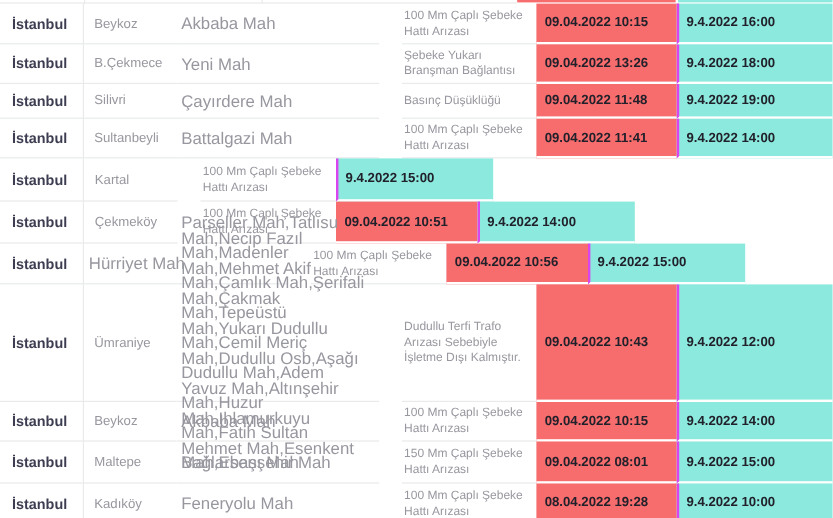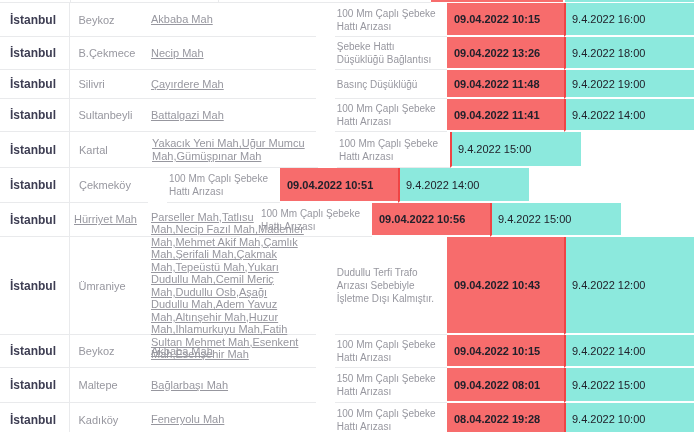--- a/index.html
+++ b/index.html
@@ -16,27 +16,27 @@
   .top-sliver .red{position:absolute;left:431px;top:0;width:132px;height:2px;background:var(--start-bg);}
   .top-sliver .cyan{position:absolute;left:565px;top:0;width:129px;height:2px;background:var(--end-bg);}
 
   .row{display:flex;align-items:stretch;width:694px;}
   .cell{box-sizing:border-box;display:flex;align-items:center;}
   .c1{width:70px;border-right:1px solid var(--row-border);border-bottom:1px solid var(--row-border);
       padding-left:10px;font-size:12px;font-weight:bold;color:var(--city-text);}
   .c2{width:78px;border-bottom:1px solid var(--row-border);padding-left:9px;padding-right:4px;
       font-size:11px;color:var(--muted-text);}
   .c3{width:170px;border-bottom:1px solid var(--row-border);padding:4px 10px 4px 4px;
-      font-size:11px;line-height:12.5px;color:var(--muted-text);text-decoration:underline;}
+      font-size:14px;line-height:12.5px;color:var(--muted-text);}
   .c4{width:113px;border-bottom:1px solid var(--row-border);padding:3px 8px 3px 2px;
       font-size:10px;line-height:13px;color:var(--muted-text);margin-left:19px;}
   .c5{width:118px;background:var(--start-bg);border-bottom:2px solid #fff;
       padding-left:7px;font-size:11px;font-weight:bold;color:var(--date-text);}
-  .c6{width:131px;background:var(--end-bg);border-left:2px solid #ef4444;border-bottom:2px solid #fff;
-      padding-left:6px;font-size:11px;font-weight:normal;color:var(--date-text);}
+  .c6{width:131px;background:var(--end-bg);border-left:2px solid #d946ef;border-bottom:2px solid #fff;
+      padding-left:6px;font-size:11px;font-weight:bold;color:var(--date-text);}
 
   
   .r0{height:34px;} .r1{height:33px;} .r2{height:29px;} .r3{height:33px;}
   .r4{height:36px;} .r5{height:35px;} .r6{height:34px;} .r7{height:98px;}
   .r8{height:33px;} .r9{height:35px;} .r10{height:34px;}
 </style>
 </head>
 <body>
 
 <div class="viewport">
@@ -54,22 +54,22 @@
     <div class="cell c2">Beykoz</div>
     <div class="cell c3">Akbaba Mah</div>
     <div class="cell c4">100 Mm Çaplı Şebeke Hattı Arızası</div>
     <div class="cell c5">09.04.2022 10:15</div>
     <div class="cell c6">9.4.2022 16:00</div>
   </div>
 
   <div class="row r1">
     <div class="cell c1">İstanbul</div>
     <div class="cell c2">B.Çekmece</div>
-    <div class="cell c3">Necip Mah</div>
-    <div class="cell c4">Şebeke Hattı Düşüklüğü Bağlantısı</div>
+    <div class="cell c3">Yeni Mah</div>
+    <div class="cell c4">Şebeke Yukarı Branşman Bağlantısı</div>
     <div class="cell c5">09.04.2022 13:26</div>
     <div class="cell c6">9.4.2022 18:00</div>
   </div>
 
   <div class="row r2">
     <div class="cell c1">İstanbul</div>
     <div class="cell c2">Silivri</div>
     <div class="cell c3">Çayırdere Mah</div>
     <div class="cell c4">Basınç Düşüklüğü</div>
     <div class="cell c5">09.04.2022 11:48</div>
@@ -81,21 +81,20 @@
     <div class="cell c2">Sultanbeyli</div>
     <div class="cell c3">Battalgazi Mah</div>
     <div class="cell c4">100 Mm Çaplı Şebeke Hattı Arızası</div>
     <div class="cell c5">09.04.2022 11:41</div>
     <div class="cell c6">9.4.2022 14:00</div>
   </div>
 
   <div class="row r4">
     <div class="cell c1">İstanbul</div>
     <div class="cell c2">Kartal</div>
-    <div class="cell c3">Yakacık Yeni Mah,Uğur Mumcu Mah,Gümüşpınar Mah</div>
     <div class="cell c4">100 Mm Çaplı Şebeke Hattı Arızası</div>
     <div class="cell c6">9.4.2022 15:00</div>
   </div>
 
   <div class="row r5">
     <div class="cell c1">İstanbul</div>
     <div class="cell c2">Çekmeköy</div>
     <div class="cell c4">100 Mm Çaplı Şebeke Hattı Arızası</div>
     <div class="cell c5">09.04.2022 10:51</div>
     <div class="cell c6">9.4.2022 14:00</div>

